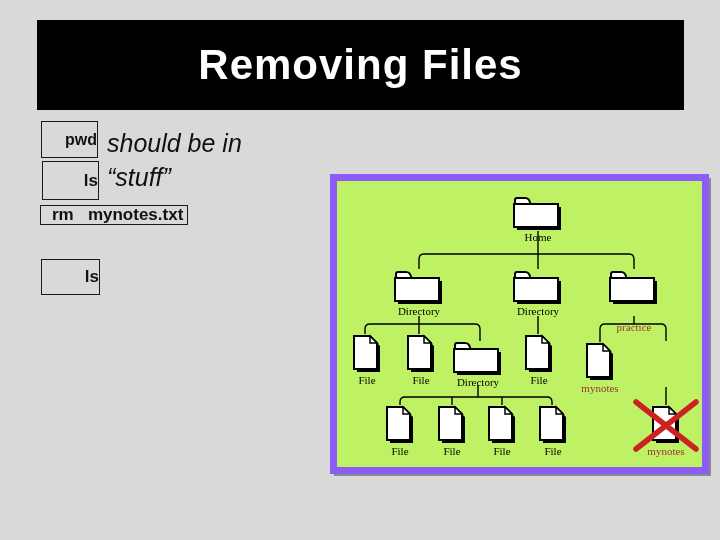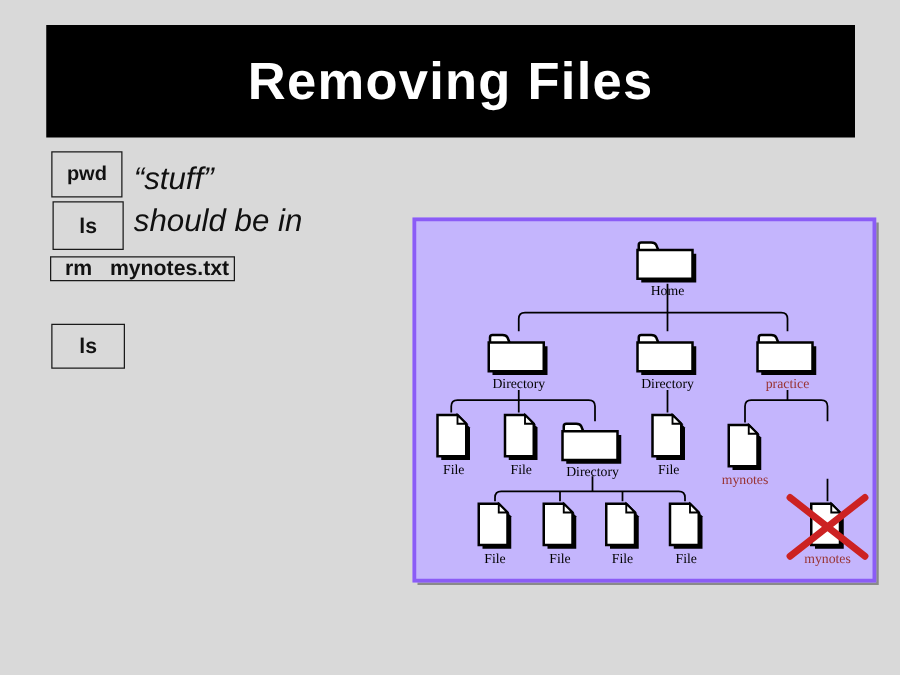--- a/index.html
+++ b/index.html
@@ -17,38 +17,38 @@
     display:flex;align-items:center;justify-content:center;
   }
   #title-bar .title-text{
     color:#fff;font-size:42px;font-weight:bold;letter-spacing:1px;
   }
   
   .cmd-box{
     position:absolute;
     border:1px solid #1a1a1a;
     background:#D9D9D9;
-    display:flex;align-items:center;justify-content:center;
+    display:flex;align-items:center;justify-content:flex-end;
     color:#111;font-weight:bold;
   }
   #cmd-pwd{left:41px;top:121px;width:55px;height:35px;font-size:16px;}
   #cmd-ls1{left:42px;top:161px;width:55px;height:37px;font-size:17px;}
   #cmd-rm {left:40px;top:205px;width:148px;height:20px;font-size:17px;justify-content:flex-start;padding-left:11px;box-sizing:border-box;}
   #cmd-ls2{left:41px;top:259px;width:57px;height:34px;font-size:17px;}
   .cmd-label{white-space:pre;}
   
   #note{
     position:absolute;left:107px;top:126px;
     font-style:italic;font-size:25px;line-height:34px;color:#101010;
   }
   
   #panel{
     position:absolute;left:330px;top:174px;width:365px;height:286px;
-    background:#c4b5fd;
-    border:3px solid #8b5cf6;
+    background:#bef264;
+    border:7px solid #8b5cf6;
     box-shadow:3px 3px 0 -1px #8a8a8a;
   }
   #connectors{position:absolute;left:0;top:0;}
   .node{
     position:absolute;width:64px;
     display:flex;flex-direction:column;align-items:center;
   }
   .node .lbl{
     font-family:"Liberation Serif",serif;
     font-size:11px;line-height:11px;margin-top:1px;color:#000;
@@ -66,22 +66,22 @@
     <div class="title-text">Removing Files</div>
   </div>
 
   <div id="cmd-pwd" class="cmd-box">
     <span class="cmd-label">pwd</span>
   </div>
   <div id="cmd-ls1" class="cmd-box">
     <span class="cmd-label">ls</span>
   </div>
   <div id="note">
+    <div>should be in</div>
     <div>“stuff”</div>
-    <div>should be in</div>
   </div>
   <div id="cmd-rm" class="cmd-box">
     <span class="cmd-label">rm   mynotes.txt</span>
   </div>
   <div id="cmd-ls2" class="cmd-box">
     <span class="cmd-label">ls</span>
   </div>
 
   <div id="panel">
 
@@ -120,21 +120,21 @@
       <div class="lbl">Directory</div>
     </div>
     <div class="node" style="left:169px;top:88px;">
       <svg width="52" height="36" viewBox="0 0 52 36">
         <rect x="5" y="12" width="44" height="23" fill="#000"></rect>
         <path d="M3 10 V5 Q3 3 5 3 H13 Q16 3 17 5 L19 10" fill="#fff" stroke="#000" stroke-width="2"></path>
         <rect x="2" y="9" width="44" height="23" fill="#fff" stroke="#000" stroke-width="2"></rect>
       </svg>
       <div class="lbl">Directory</div>
     </div>
-    <div class="node" style="left:265px;top:88px;">
+    <div class="node" style="left:265px;top:88px;gap:16px;">
       <svg width="52" height="36" viewBox="0 0 52 36">
         <rect x="5" y="12" width="44" height="23" fill="#000"></rect>
         <path d="M3 10 V5 Q3 3 5 3 H13 Q16 3 17 5 L19 10" fill="#fff" stroke="#000" stroke-width="2"></path>
         <rect x="2" y="9" width="44" height="23" fill="#fff" stroke="#000" stroke-width="2"></rect>
       </svg>
       <div class="lbl red">practice</div>
     </div>
 
     <div class="node" style="left:-2px;top:153px;">
       <svg width="30" height="40" viewBox="0 0 30 40">

